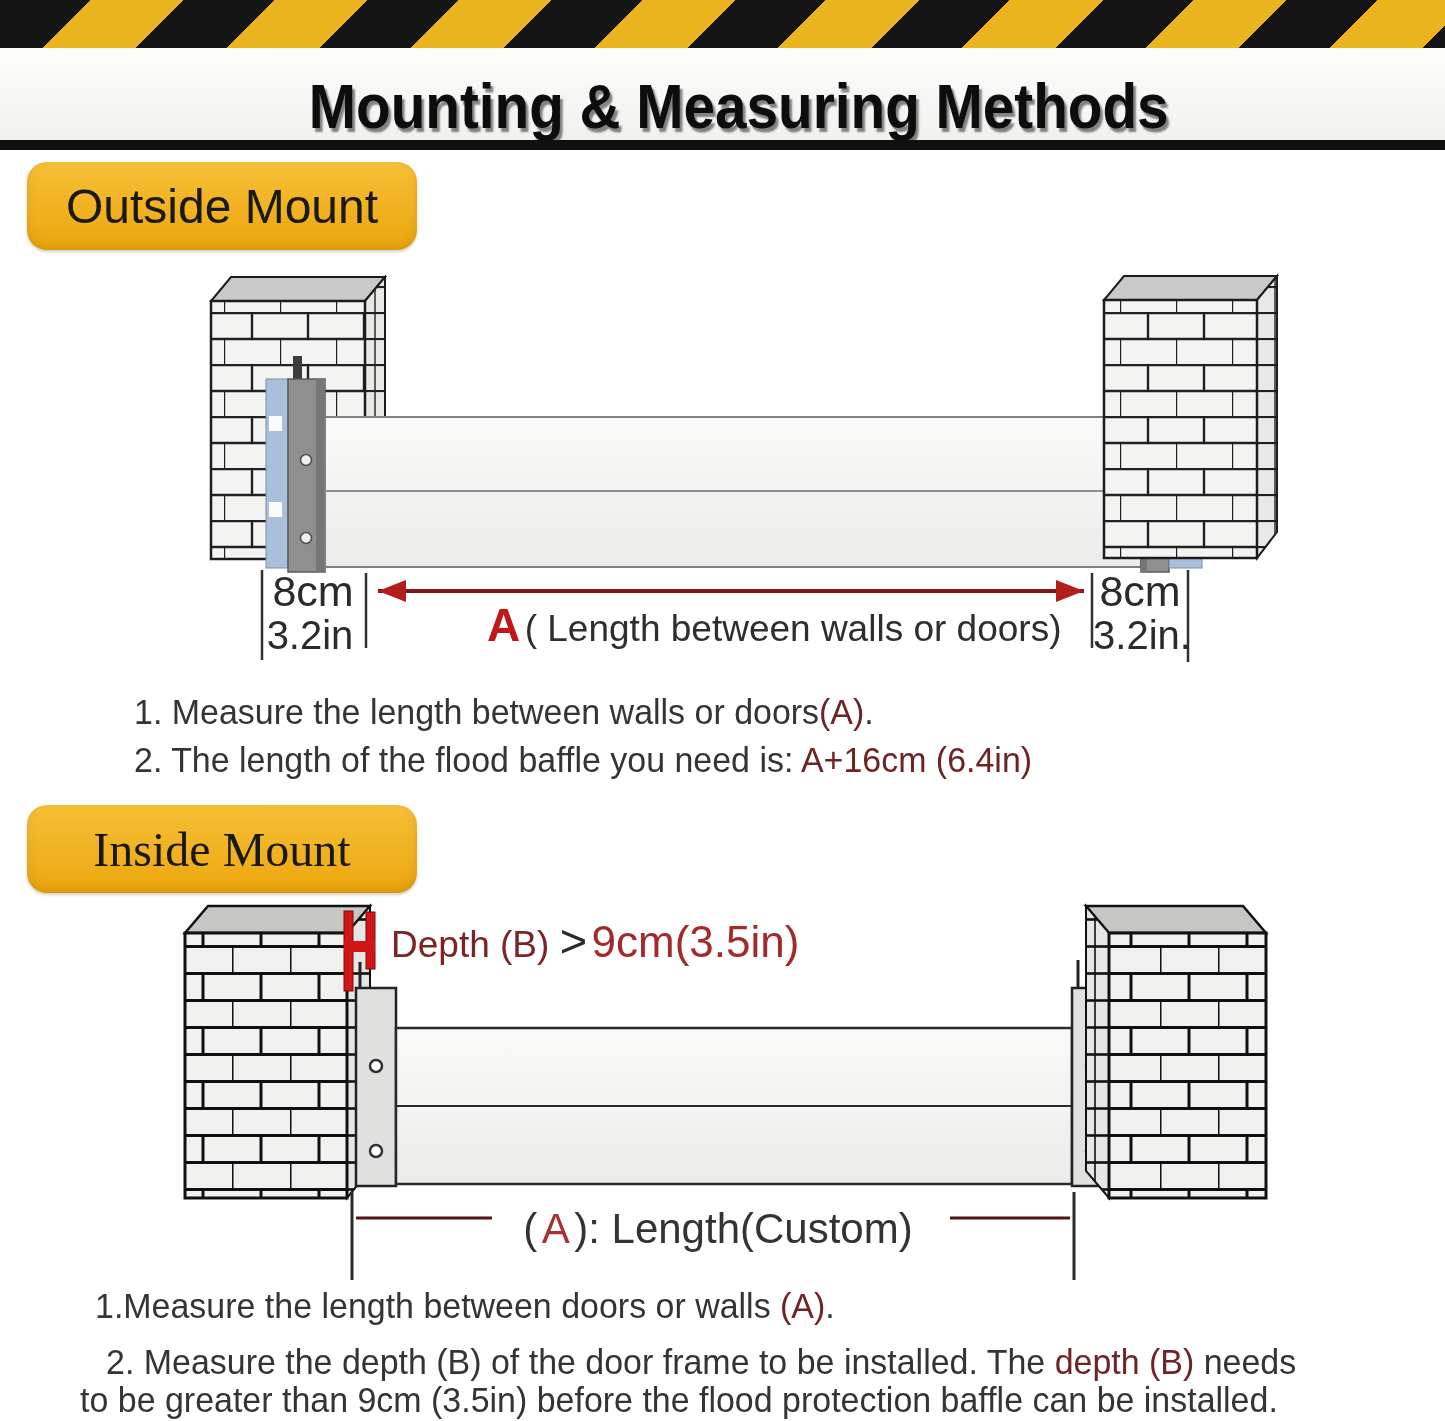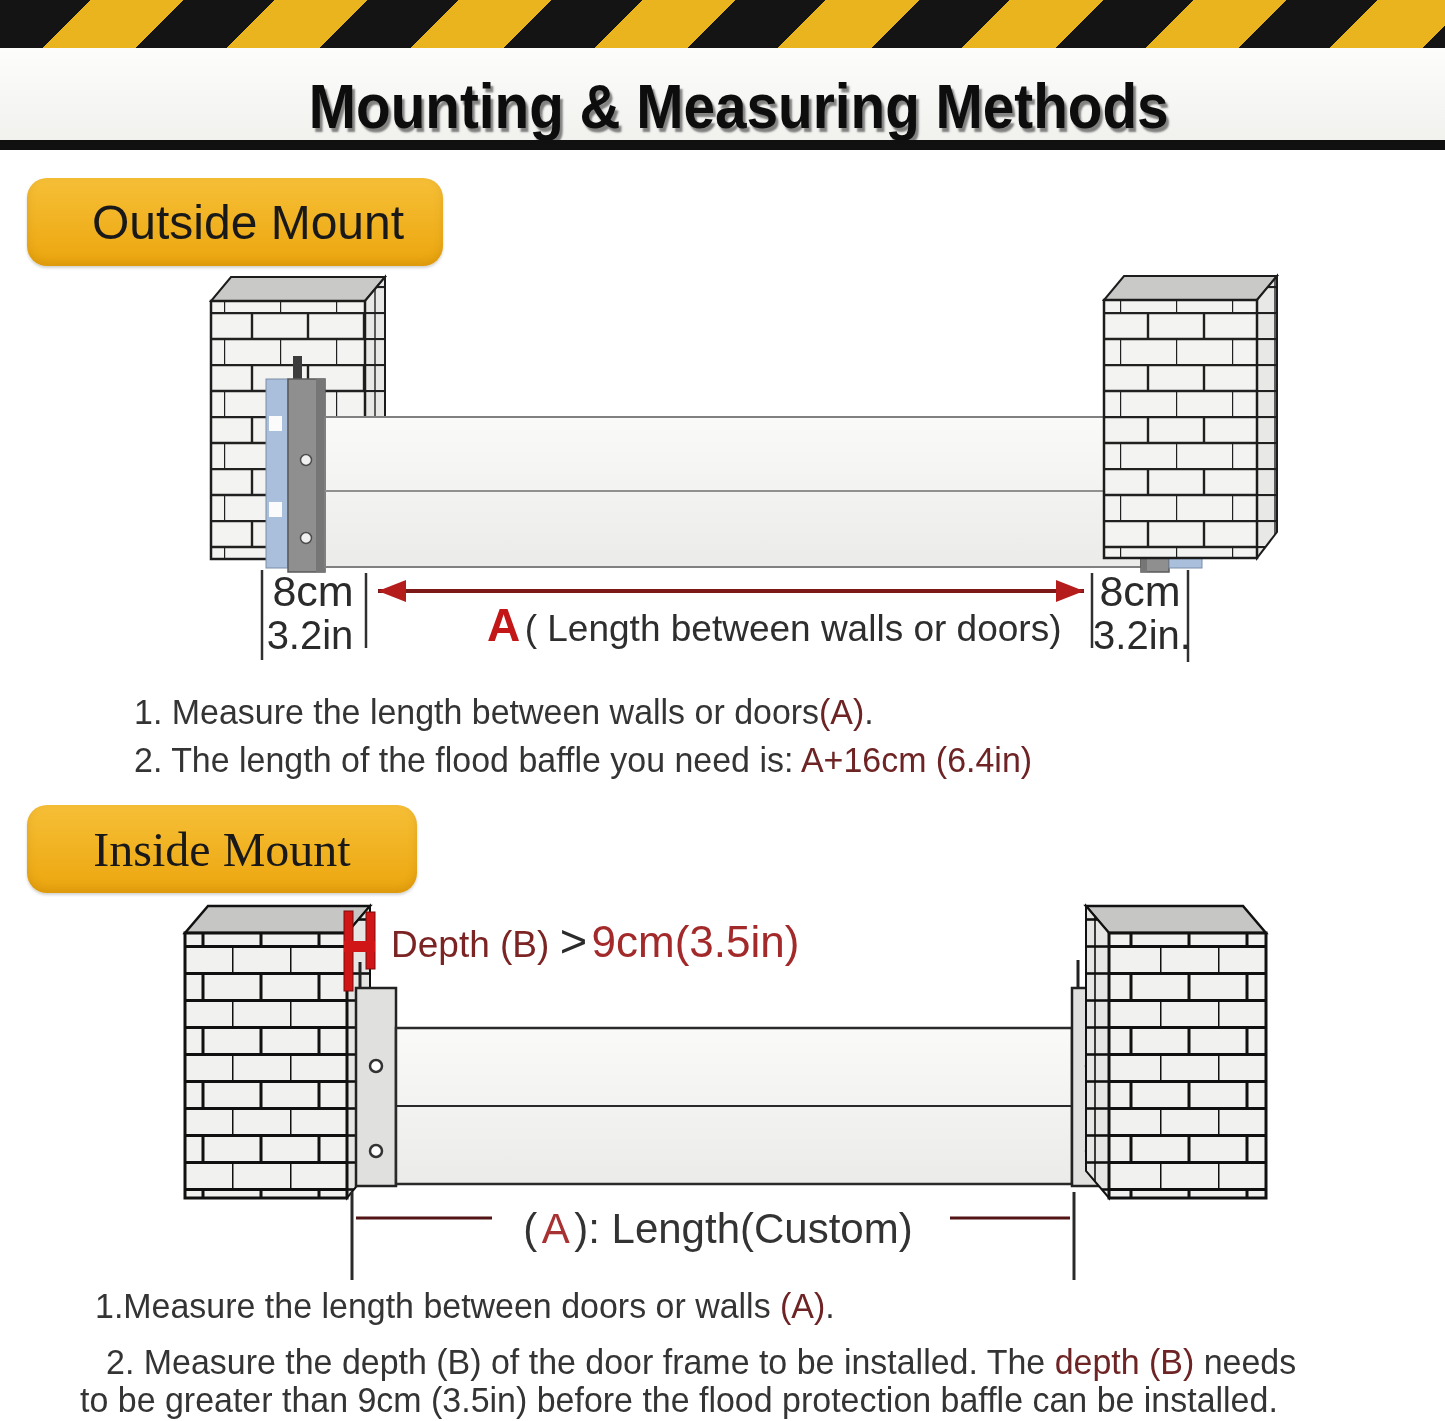--- a/index.html
+++ b/index.html
@@ -12,21 +12,21 @@
   .title-band h1{margin:16px;position:absolute;top:6px;width:100%;text-align:center;
         font-size:63px;font-weight:bold;color:#0d0d0d;}
   .title-band h1 span{display:inline-block;transform:scaleX(.9);
         text-shadow:3px 4px 2px rgba(35,35,35,.55);}
   .divider{position:absolute;left:0;top:140px;width:1445px;height:10px;background:#101010;}
   .pill{position:absolute;left:27px;width:390px;height:88px;border-radius:20px;
         background:linear-gradient(180deg,#f6bf37 0%,#eca60e 100%);
         display:flex;align-items:center;justify-content:center;
         font-size:48px;color:#191919;
         box-shadow:0 2px 3px rgba(0,0,0,.18), inset 0 -4px 8px rgba(150,95,0,.22);}
-  .pill-outside{top:178px;padding-left:26px;}
+  .pill-outside{top:162px;}
   .pill-inside{top:805px;font-family:Liberation Serif, serif;}
   .diagrams{position:absolute;left:0;top:0;}
   svg text{font-family:"Liberation Sans",sans-serif;}
   .step{position:absolute;margin:0;font-size:35px;color:#343434;line-height:1;
         white-space:nowrap;transform:scaleX(.97);transform-origin:0 0;}
   .step .em{color:#6e2424;}
   .s-o1{left:134px;top:694px;}
   .s-o2{left:134px;top:742px;}
   .s-i1{left:95px;top:1288px;}
   .s-i2{left:106px;top:1344px;}

